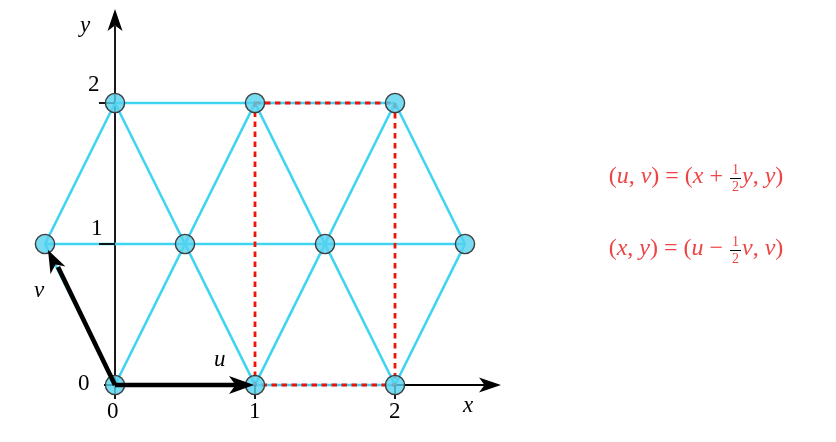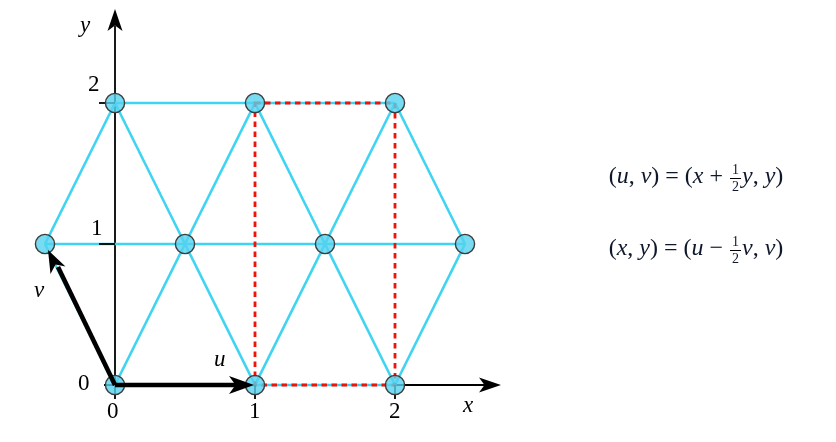--- a/index.html
+++ b/index.html
@@ -8,21 +8,21 @@
     font-family:"Liberation Serif",serif;overflow:hidden;
   }
   #diagram-svg{position:absolute;left:0;top:0;}
   .lbl{position:absolute;color:#000;user-select:none;white-space:nowrap;}
   .tick-num{font-size:23px;}
   .var{font-size:23px;font-style:italic;}
   #equations{
     position:absolute;left:540px;top:152px;width:312px;
     display:flex;flex-direction:column;gap:26px;align-items:center;
   }
-  .equation{font-size:24px;color:#0f172a;line-height:46px;height:46px;}
+  .equation{font-size:24px;color:#ef4444;line-height:46px;height:46px;}
   .equation .seg-it{font-style:italic;}
   .equation .seg-up{font-style:normal;}
   .frac{
     display:inline-block;vertical-align:-0.55em;text-align:center;
     font-size:14px;line-height:1.0;font-style:normal;margin:0 1px;
   }
   .frac .num{display:block;padding:0 2px 1px 2px;border-bottom:1.4px solid #000;}
   .frac .den{display:block;padding:1px 2px 0 2px;}
 </style>
 </head>

